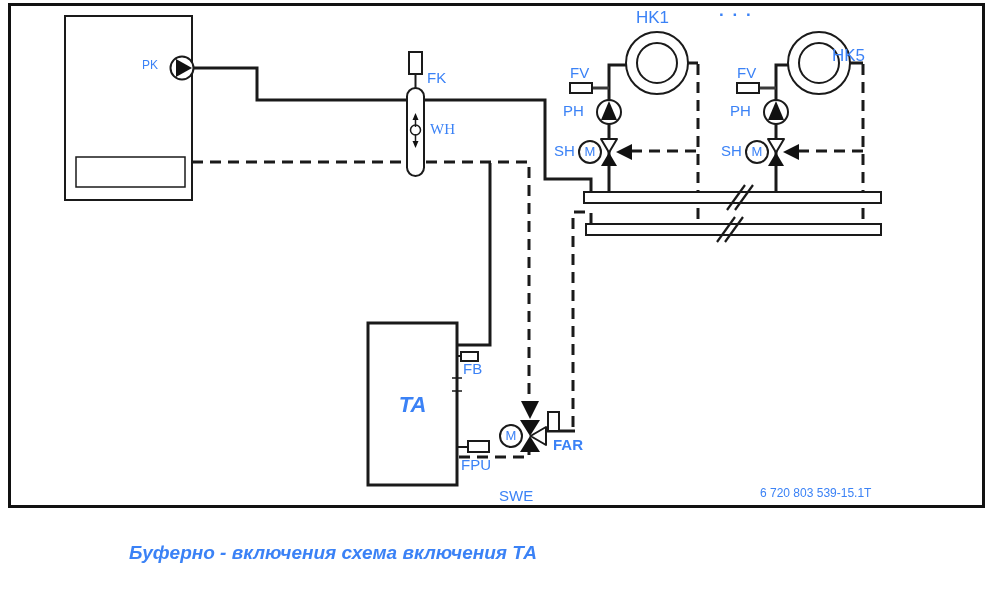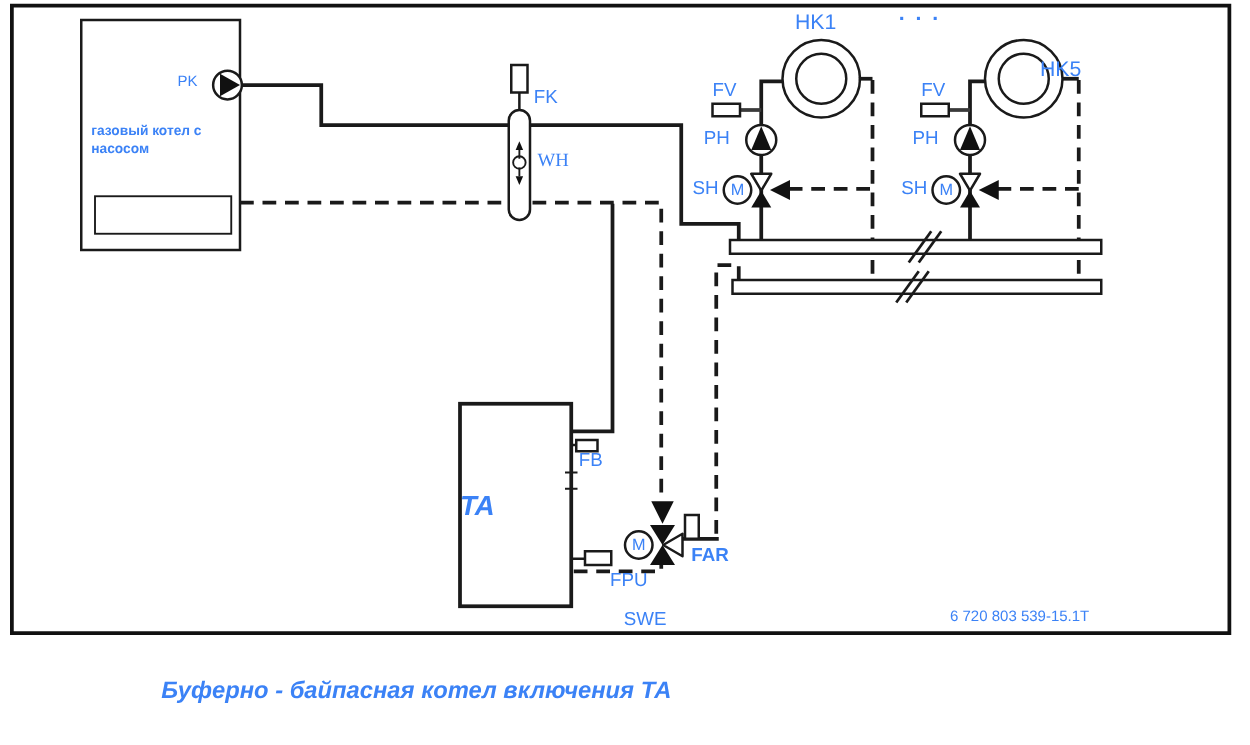--- a/index.html
+++ b/index.html
@@ -18,24 +18,24 @@
   .lbl-fv1{left:570px;top:65px;}
   .lbl-fv2{left:737px;top:65px;}
   .lbl-ph1{left:563px;top:103px;}
   .lbl-ph2{left:730px;top:103px;}
   .lbl-sh1{left:554px;top:143px;}
   .lbl-sh2{left:721px;top:143px;}
   .lbl-m{width:22px;text-align:center;font-size:13px;}
   .lbl-m1{left:579px;top:145px;}
   .lbl-m2{left:746px;top:145px;}
   .lbl-m3{left:500px;top:429px;}
-  .lbl-ta{left:368px;top:393px;width:89px;
+  .lbl-ta{left:368px;top:393px;width:89px;text-align:center;
           font-size:22px;font-weight:bold;font-style:italic;}
   .lbl-fb{left:463px;top:361px;}
-  .lbl-fpu{left:461px;top:457px;margin-left:27px;}
+  .lbl-fpu{left:461px;top:457px;}
   .lbl-swe{left:499px;top:457px;margin-top:31px;}
   .lbl-far{left:553px;top:437px;font-weight:bold;}
   .lbl-boiler{left:73px;top:98px;width:110px;font-size:11px;font-weight:bold;
               line-height:14px;white-space:normal;}
   .lbl-part{left:760px;top:487px;width:180px;font-size:12px;}
   .lbl-caption{left:129px;top:543px;font-size:19px;font-weight:bold;font-style:italic;}
 </style>
 </head>
 <body>
 
@@ -149,21 +149,20 @@
 
     <g>
       <path d="M520 420 L540 420 L530 436 Z" fill="#111"></path>
       <path d="M520 452 L540 452 L530 436 Z" fill="#111"></path>
       <path d="M546 427 L546 445 L530.5 436 Z" fill="#fff" stroke="#1a1a1a" stroke-width="2" stroke-linejoin="round"></path>
       <circle cx="511" cy="436" r="11" fill="#fff" stroke="#1a1a1a" stroke-width="2"></circle>
       <rect x="548" y="412" width="11" height="19" fill="#fff" stroke="#1a1a1a" stroke-width="2"></rect>
     </g>
   </svg>
 
-  <div class="lbl lbl-boiler">газовый котел с насосом</div>
   <div class="lbl lbl-pk">PK</div>
   <div class="lbl lbl-fk">FK</div>
   <div class="lbl lbl-wh">WH</div>
 
   <div class="lbl lbl-hk1">HK1</div>
   <div class="lbl lbl-dots">. . .</div>
   <div class="lbl lbl-hk5">HK5</div>
 
   <div class="lbl lbl-fv1">FV</div>
   <div class="lbl lbl-ph1">PH</div>
@@ -177,14 +176,14 @@
 
   <div class="lbl lbl-ta">TA</div>
   <div class="lbl lbl-fb">FB</div>
   <div class="lbl lbl-fpu">FPU</div>
 
   <div class="lbl lbl-swe">SWE</div>
   <div class="lbl lbl-m lbl-m3">M</div>
   <div class="lbl lbl-far">FAR</div>
 
   <div class="lbl lbl-part">6 720 803 539-15.1T</div>
-  <div class="lbl lbl-caption">Буферно - байпасная котел включения ТА</div>
+  <div class="lbl lbl-caption">Буферно - включения схема включения ТА</div>
 </div>
 
 </body></html>

